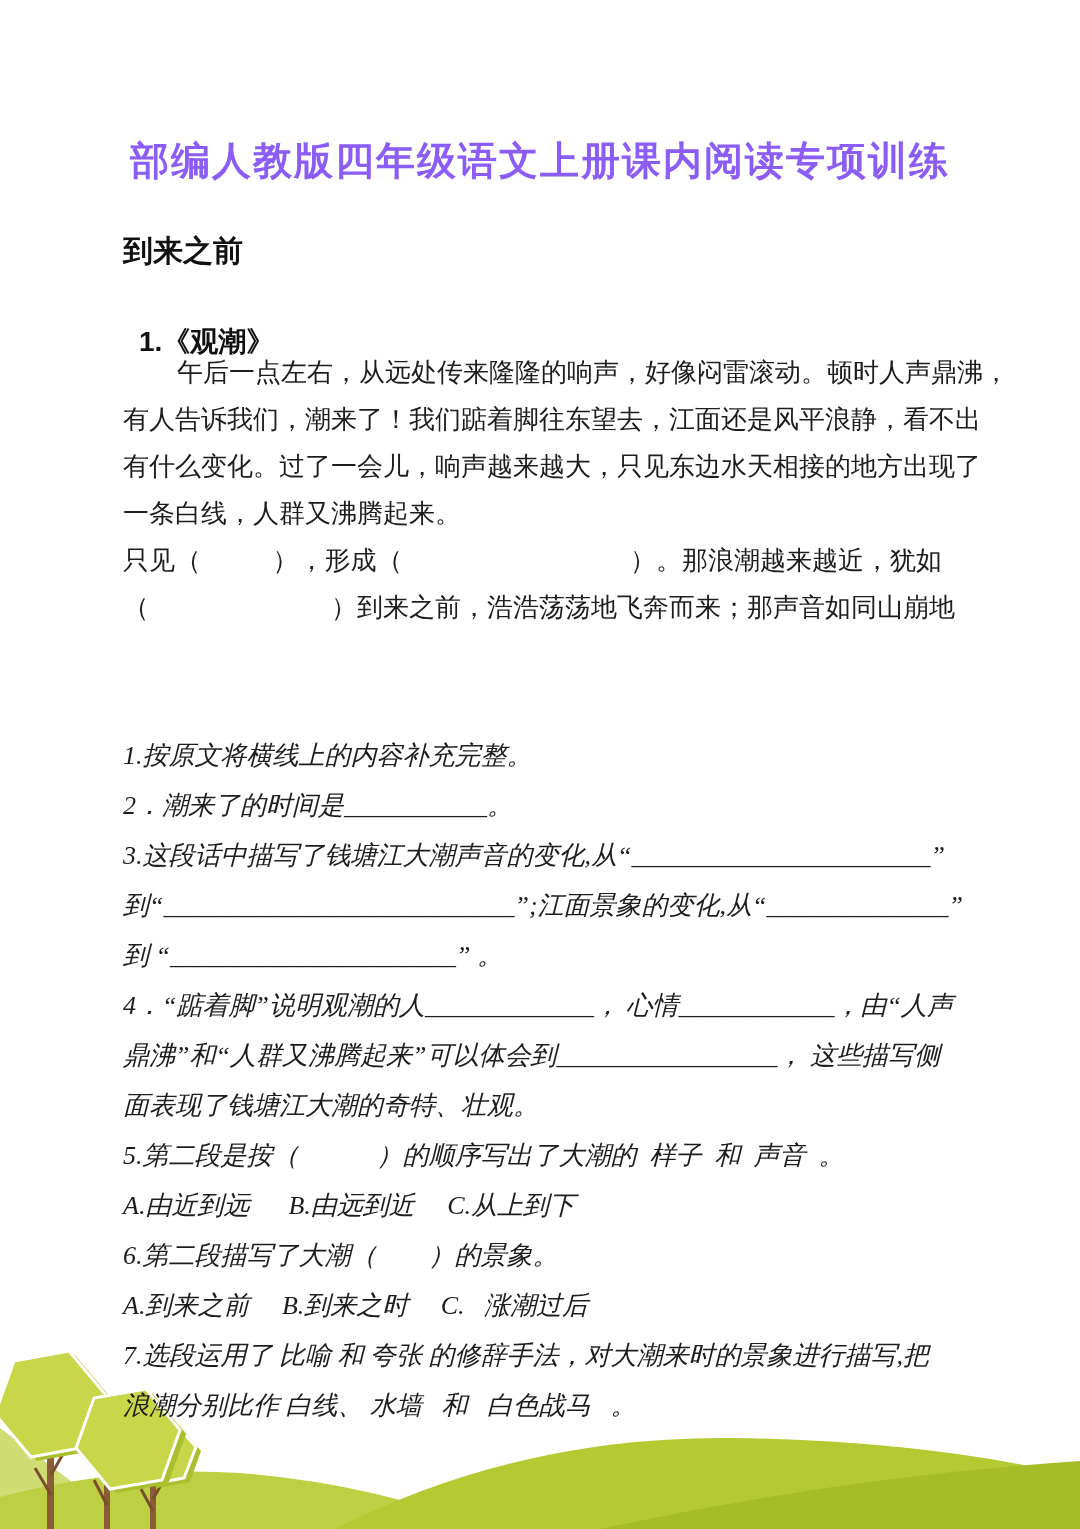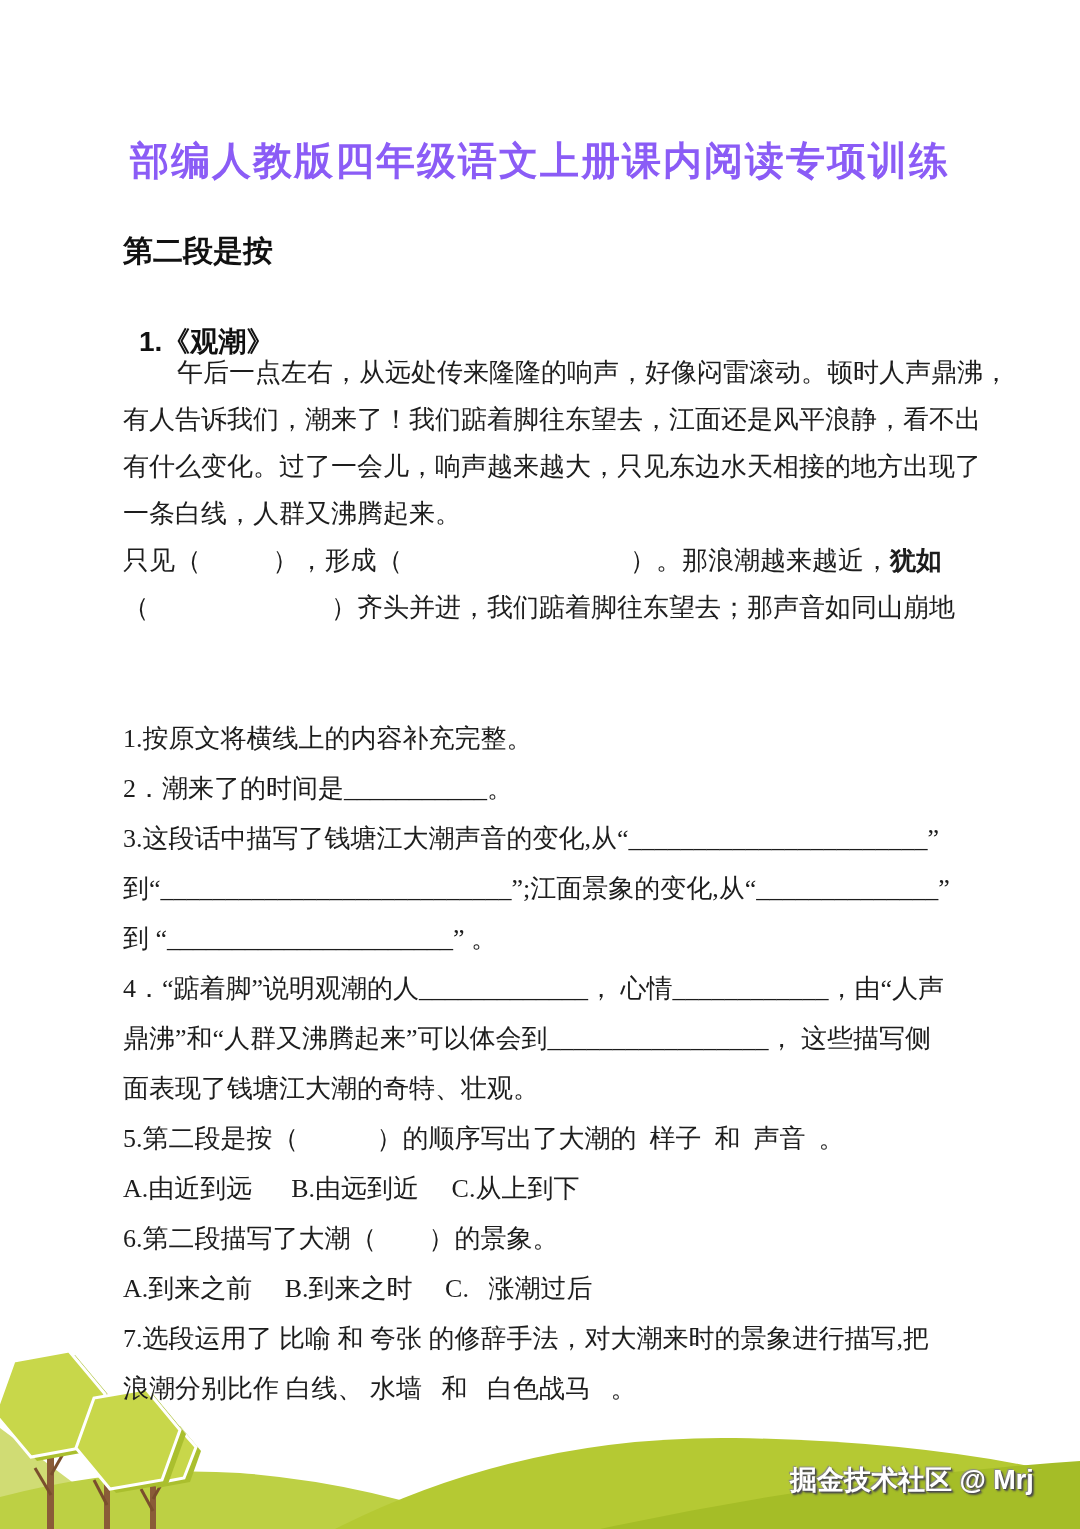--- a/index.html
+++ b/index.html
@@ -29,25 +29,26 @@
     font-family:"Liberation Sans","DejaVu Sans",sans-serif;
     font-size:28px;font-weight:700;color:#111;white-space:pre;
   }
   .passage{
     position:absolute;top:349px;left:123px;width:850px;
     font-size:26px;
   }
   .passage .line{height:47px;line-height:47px;white-space:pre;}
   .indent{text-indent:54px;}
   .questions{
-    position:absolute;top:714px;left:123px;width:850px;
+    position:absolute;top:731px;left:123px;width:850px;
     font-size:26px;
+    font-style:italic;
   }
   .questions .line{height:50px;line-height:50px;white-space:pre;}
-  .b{font-weight:700;}
+  .b{font-weight:400;}
   .scene{position:absolute;left:0;top:1339px;width:1080px;height:190px;z-index:0;}
   .textlayer{position:relative;z-index:1;}
   .watermark{
     position:absolute;top:1462px;left:790px;z-index:2;
     font-family:"Liberation Sans","DejaVu Sans",sans-serif;
     font-size:27px;font-weight:700;color:#ffffff;white-space:pre;
     text-shadow:2px 2px 2px #4a4a4a, -1px -1px 1px #8a8a8a, 1px 1px 0 #5a5a5a;
   }
 </style>
 </head>
@@ -90,31 +91,31 @@
     <g>
       <polygon fill="#aabf2e" points="186,95 152,54 100,63 82,113 116,154 168,145"></polygon>
       <polygon fill="#c8d74a" stroke="#ffffff" stroke-width="3" points="180,91 146,50 94,59 76,109 110,150 162,141"></polygon>
     </g>
   </svg>
 
   <div class="textlayer">
 
     <h1 class="title">部编人教版四年级语文上册课内阅读专项训练</h1>
 
-    <h2 class="unit">第二段是按</h2>
+    <h2 class="unit">到来之前</h2>
 
     <h3 class="lesson">1.《观潮》</h3>
 
     <div class="passage">
       <div class="line indent">午后一点左右，从远处传来隆隆的响声，好像闷雷滚动。顿时人声鼎沸，</div>
       <div class="line">有人告诉我们，潮来了！我们踮着脚往东望去，江面还是风平浪静，看不出</div>
       <div class="line">有什么变化。过了一会儿，响声越来越大，只见东边水天相接的地方出现了</div>
       <div class="line">一条白线，人群又沸腾起来。</div>
       <div class="line"><span>只见（           ），形成（                                   ）。那浪潮越来越近，</span><span class="b">犹如</span></div>
-      <div class="line">（                            ）齐头并进，我们踮着脚往东望去；那声音如同山崩地</div>
+      <div class="line">（                            ）到来之前，浩浩荡荡地飞奔而来；那声音如同山崩地</div>
     </div>
 
     <div class="questions">
       <div class="line">1.按原文将横线上的内容补充完整。</div>
       <div class="line">2．潮来了的时间是___________。</div>
       <div class="line">3.这段话中描写了钱塘江大潮声音的变化,从“_______________________”</div>
       <div class="line">到“___________________________”;江面景象的变化,从“______________”</div>
       <div class="line">到 “______________________” 。</div>
       <div class="line">4．“踮着脚”说明观潮的人_____________， 心情____________，由“人声</div>
       <div class="line">鼎沸”和“人群又沸腾起来”可以体会到_________________， 这些描写侧</div>
@@ -122,15 +123,14 @@
       <div class="line">5.第二段是按（            ）的顺序写出了大潮的  样子  和  声音  。</div>
       <div class="line">A.由近到远      B.由远到近     C.从上到下</div>
       <div class="line">6.第二段描写了大潮（        ）的景象。</div>
       <div class="line">A.到来之前     B.到来之时     C.   涨潮过后</div>
       <div class="line">7.选段运用了 比喻 和 夸张 的修辞手法，对大潮来时的景象进行描写,把</div>
       <div class="line">浪潮分别比作 白线、 水墙   和   白色战马   。</div>
     </div>
 
   </div>
 
-  <div class="watermark">掘金技术社区 @ Mrj</div>
 
 </div>
 
 </body></html>

